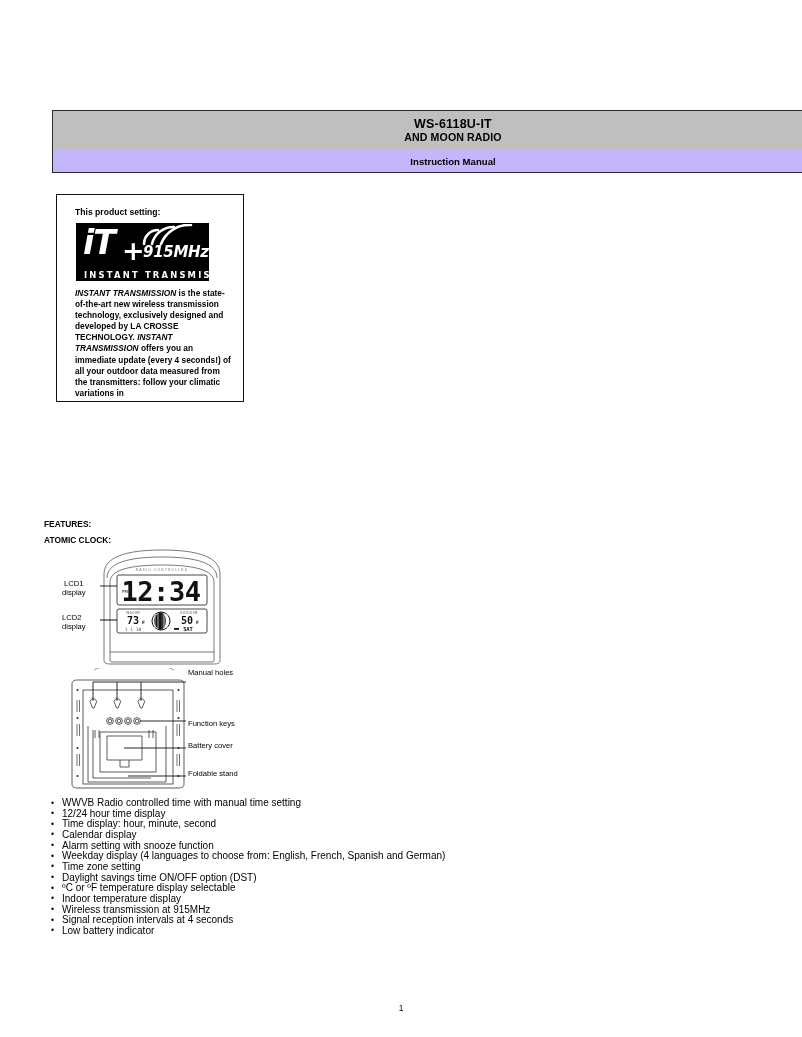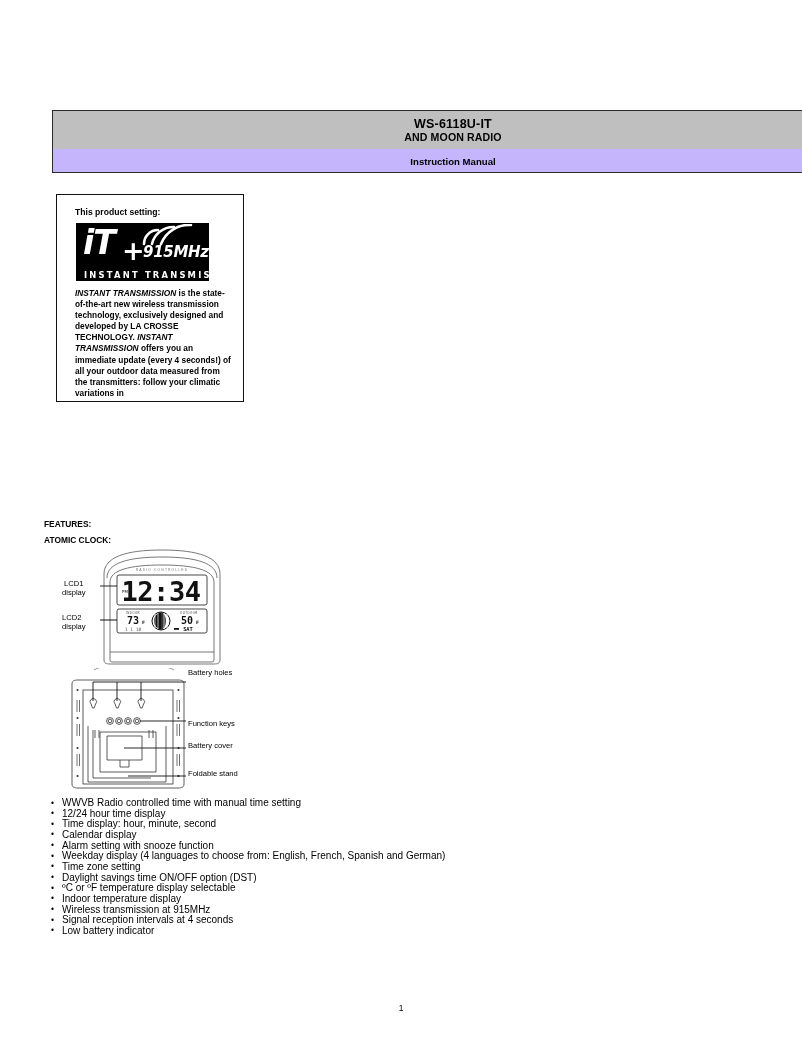--- a/index.html
+++ b/index.html
@@ -403,21 +403,21 @@
     <g stroke="#111" stroke-width="0.9" fill="none">
       <path d="M27 33 L27 14 L120 14"></path>
       <path d="M51 33 L51 14"></path>
       <path d="M75 33 L75 14"></path>
       <path d="M74 53 L120 53"></path>
       <path d="M58 80 L120 80"></path>
       <path d="M62 108 L120 108"></path>
     </g>
   </svg>
 
-  <div class="back-label lbl-hanging">Battery holes</div>
+  <div class="back-label lbl-hanging">Manual holes</div>
   <div class="back-label lbl-function">Function keys</div>
   <div class="back-label lbl-battery">Battery cover</div>
   <div class="back-label lbl-stand">Foldable stand</div>
 
   <ul class="bullets">
     <li>WWVB Radio controlled time with manual time setting</li>
     <li>12/24 hour time display</li>
     <li>Time display: hour, minute, second</li>
     <li> Calendar   display</li>
     <li>Alarm setting with snooze function</li>

